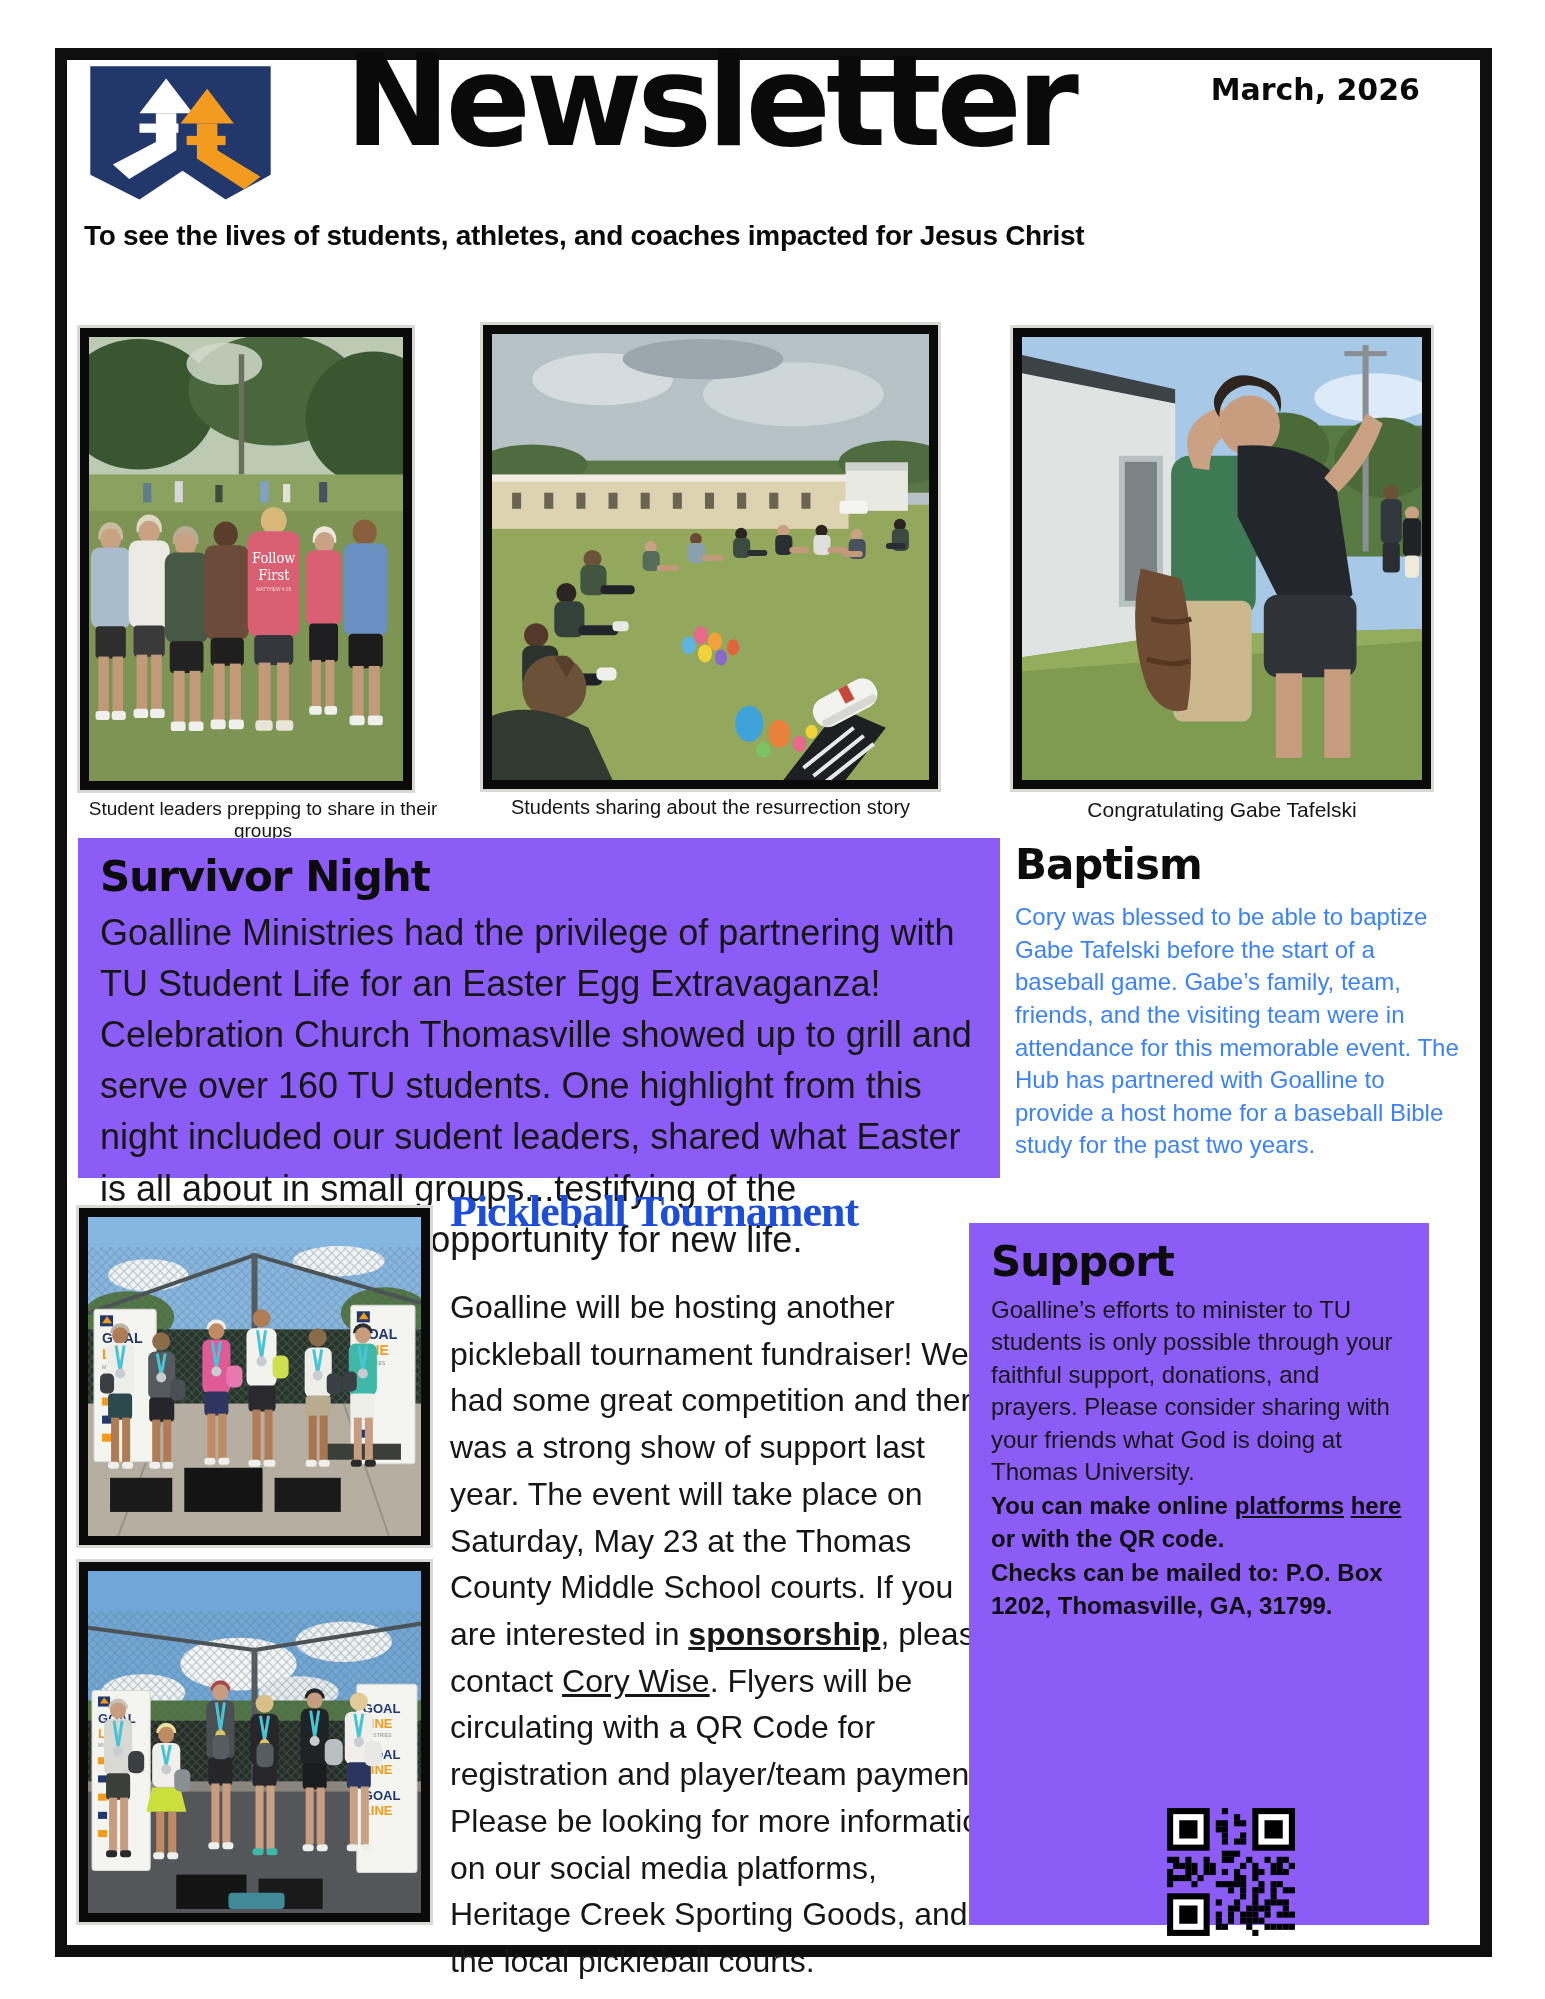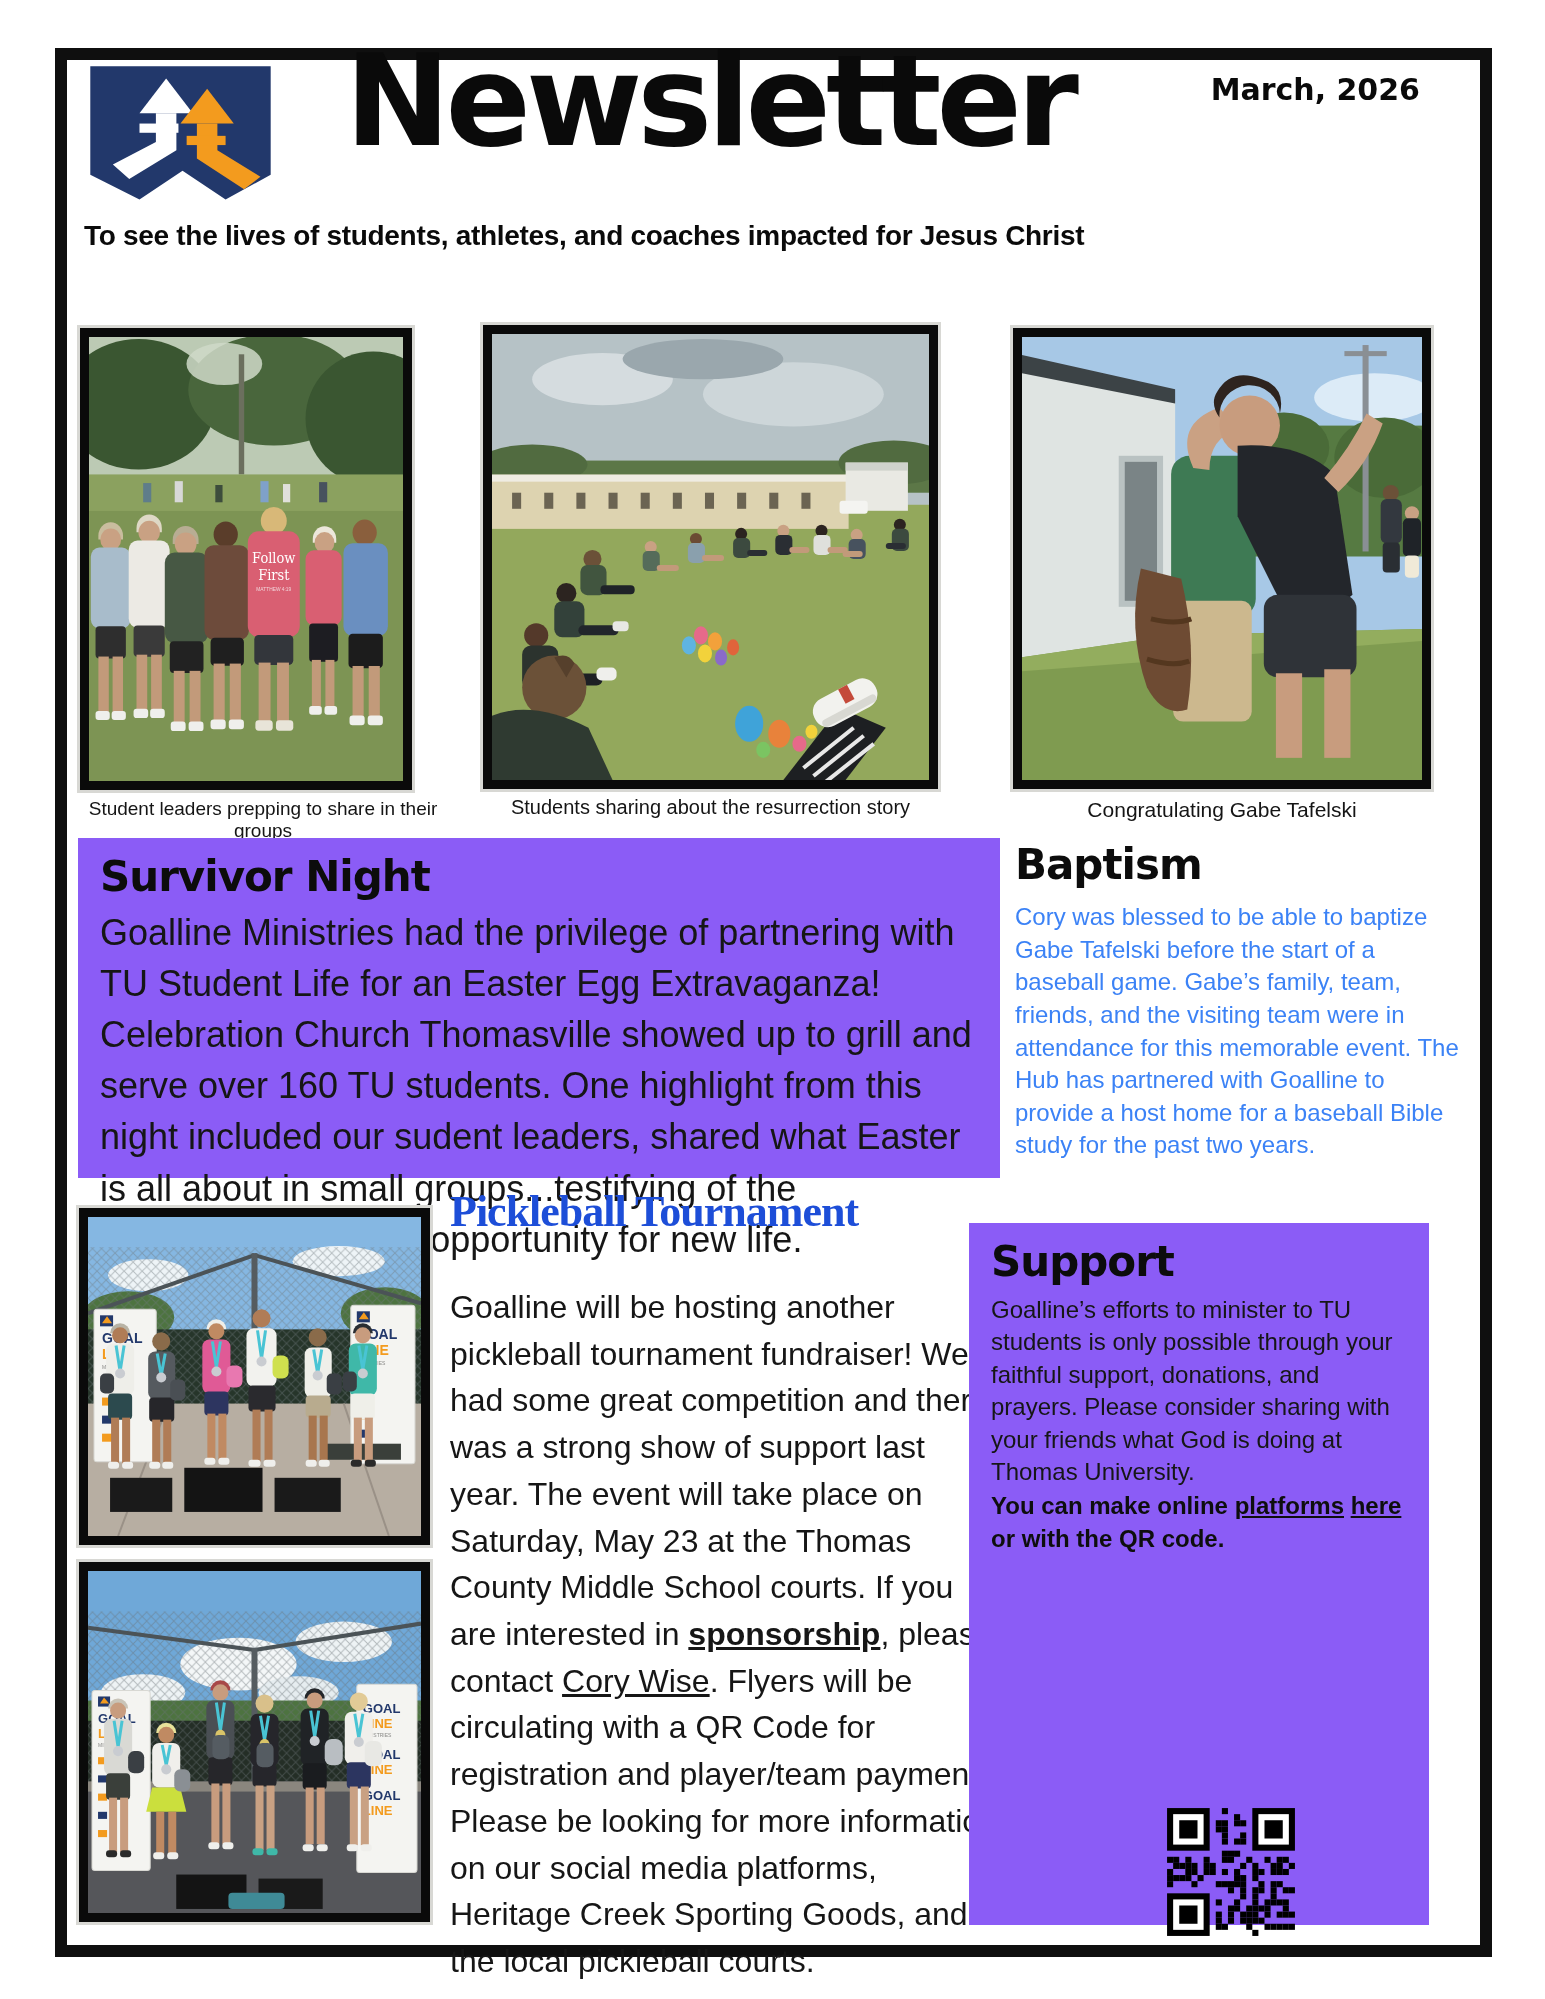--- a/index.html
+++ b/index.html
@@ -619,20 +619,21 @@
     </svg>
   </div>
 
   <div class="abs pb-title">Pickleball Tournament</div>
   <p class="abs pb-body"><span>Goalline will be hosting another pickleball tournament fundraiser! We had some great competition and there was a strong show of support last year. The event will take place on Saturday, May 23 at the Thomas County Middle School courts. If you are interested in </span><span class="b ul">sponsorship</span><span>, please contact </span><span class="ul">Cory Wise</span><span>. Flyers will be circulating with a QR Code for registration and player/team payment. Please be looking for more information on our social media platforms, Heritage Creek Sporting Goods, and the local pickleball courts.</span></p>
 
   <div class="abs graybox support">
     <h2 class="sec-title">Support</h2>
     <p class="sec-body">Goalline’s efforts to minister to TU students is only possible through your faithful support, donations, and prayers. Please consider sharing with your friends what God is doing at Thomas University.</p>
     <p class="sp-cta"><span>You can make online </span><span class="ul">platforms</span> <span class="ul">here</span><span> or with the QR code.</span></p>
+    <p class="sp-cta">Checks can be mailed to: P.O. Box 1202, Thomasville, GA, 31799.</p>
   </div>
 
   <div class="abs qr">
     <svg viewBox="0 0 134 134">
         <g id="qr-grid">
           <rect x="58" y="4" width="6" height="6" fill="#000"></rect>
           <rect x="70" y="10" width="6" height="6" fill="#000"></rect>
           <rect x="52" y="16" width="6" height="6" fill="#000"></rect>
           <rect x="58" y="16" width="6" height="6" fill="#000"></rect>
           <rect x="70" y="16" width="6" height="6" fill="#000"></rect>

